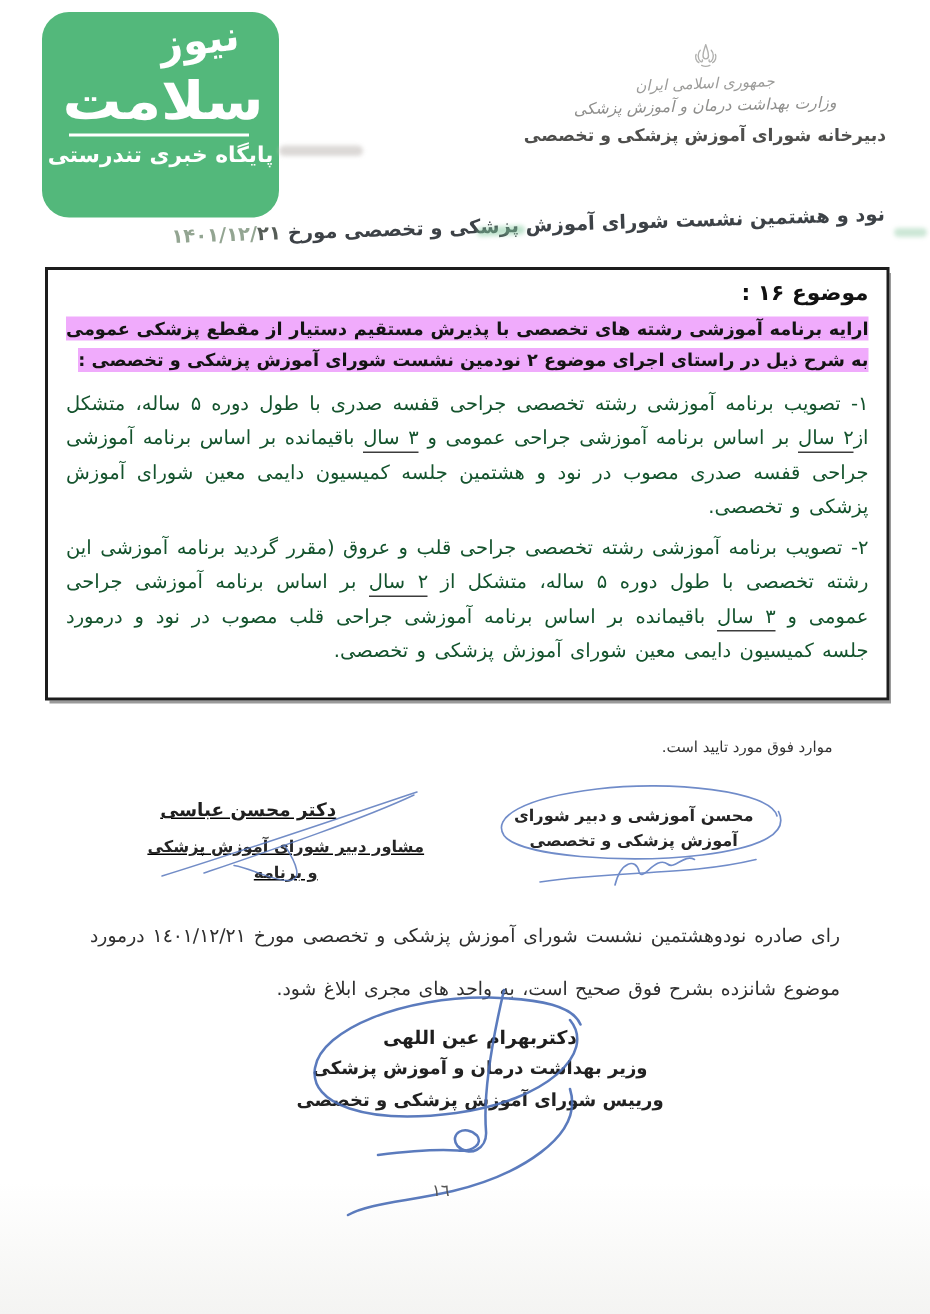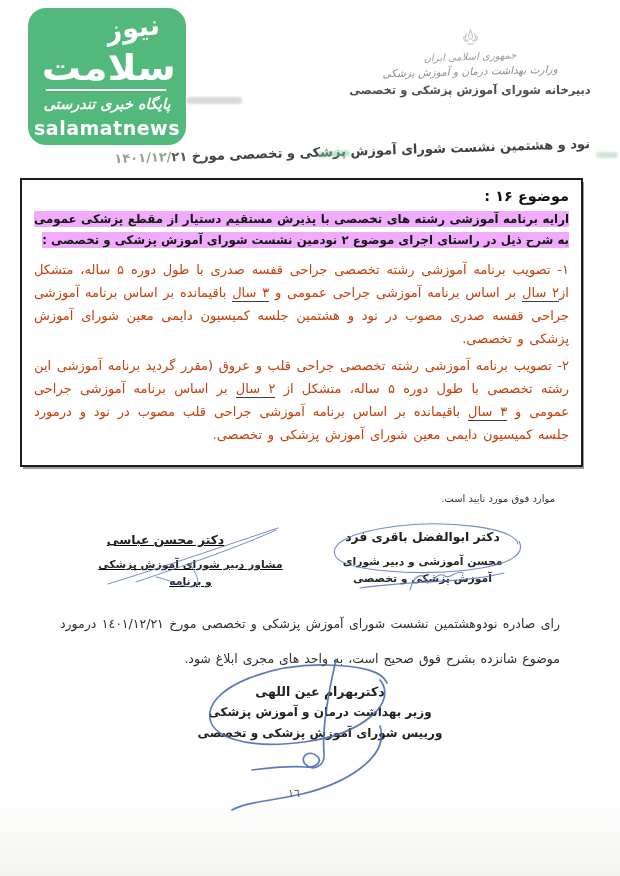--- a/index.html
+++ b/index.html
@@ -10,48 +10,48 @@
   
   .logo{position:absolute;left:28px;top:8px;width:158px;height:137px;
         border-radius:18px;color:#fff;}
   .cal{position:absolute;top:4px;left:8px;right:8px;height:78px;direction:rtl;}
   .cal-top{position:absolute;top:0;right:18px;font-size:27px;font-weight:bold;
            transform:rotate(-7deg);letter-spacing:-1px;}
   .cal-main{position:absolute;bottom:2px;right:2px;font-size:35px;font-weight:bold;
             transform:scaleX(1.12);transform-origin:right;letter-spacing:-2px;}
   .cal-rule{position:absolute;left:10px;bottom:-1px;width:120px;height:2.5px;background:#fff;}
   .logo-tagline{position:absolute;top:88px;left:0;width:100%;text-align:center;
-                font-size:14.5px;font-weight:bold;direction:rtl;font-style:italic;}
+                font-size:14.5px;font-weight:bold;direction:rtl;}
   .logo-latin{position:absolute;top:109px;left:0;width:100%;text-align:center;
               font-size:19px;font-weight:bold;letter-spacing:.5px;direction:ltr;}
 
   
   .letterhead{position:absolute;left:340px;top:28px;width:260px;text-align:center;direction:rtl;}
   .emblem{display:block;margin:0 auto 1px;}
   .lh1{font-size:10px;color:#9c9c9a;font-style:italic;transform:rotate(-2deg);}
   .lh2{font-size:10.5px;color:#8e8e8c;font-style:italic;margin-top:3px;transform:rotate(-1.5deg);}
   .lh3{font-size:11.5px;color:#4f4f4d;font-weight:bold;margin-top:6px;}
 
   
   .session-title{position:absolute;right:30px;top:136px;width:492px;direction:rtl;
                  text-align:right;font-weight:bold;font-size:13px;color:#3d4247;
                  transform:rotate(-1.8deg);transform-origin:right center;white-space:nowrap;}
   .date-faint{color:#93a592;}
   .date-day{color:#565d57;}
 
   
-  .subject-box{position:absolute;left:20px;top:178px;width:563px;min-height:289px;
+  .subject-box{position:absolute;left:30px;top:178px;width:563px;min-height:289px;
                box-sizing:border-box;border:2.5px solid #1d1d1d;
                box-shadow:2px 3px 0 -1px #9a9a9a;background:#fff;
                padding:5px 12px 4px;direction:rtl;}
   .subject-heading{font-size:14.5px;font-weight:bold;color:#121212;margin:3px 0 5px;}
   .subject-intro{font-size:11.8px;font-weight:bold;line-height:21px;text-align:justify;
                  color:#141414;margin:0 0 7px;}
   .hl{background:#f0abfc;padding:1px 0;}
-  .agenda-item{font-size:13px;line-height:23px;text-align:justify;color:#c2410c;
+  .agenda-item{font-size:13px;line-height:23px;text-align:justify;color:#14532d;
                margin:0 0 4px;word-spacing:1.5px;}
   .u{border-bottom:1px solid #3c3c3c;padding-bottom:1px;}
 
   
   .approval{position:absolute;right:65px;top:493px;direction:rtl;font-size:10px;color:#333;}
   .sig-block{position:absolute;text-align:center;direction:rtl;}
   .sig-deputy{left:325px;top:528px;width:195px;}
   .sig-advisor{left:98px;top:531px;width:185px;text-decoration:underline;}
   .sig-name{font-size:12.3px;font-weight:bold;color:#1f1f1f;line-height:18px;}
   .sig-title{font-size:10.8px;font-weight:bold;color:#262626;line-height:17px;margin-top:7px;}
@@ -80,21 +80,20 @@
 
 <div class="page">
 
   <div class="logo" style="background:#53b87b;">
     <div class="cal">
       <span class="cal-top">نیوز</span>
       <span class="cal-main">سلامت</span>
       <span class="cal-rule"></span>
     </div>
     <div class="logo-tagline">پایگاه خبری تندرستی</div>
-    <div class="logo-latin">salamatnews</div>
   </div>
 
   <div class="letterhead">
     <svg class="emblem" viewBox="0 0 20 24" width="19" height="22">
       <g stroke="#b0b0ae" fill="none" stroke-width="1" stroke-linecap="round">
         <path d="M10 2 C9 5 8 7 8 10 C8 13 12 13 12 10 C12 7 11 5 10 2"></path>
         <path d="M6 6 C4 8 4 12 6 14 C7 15 8 14 7.5 13"></path>
         <path d="M14 6 C16 8 16 12 14 14 C13 15 12 14 12.5 13"></path>
         <path d="M3 9 C2 11 3 14 5 15"></path>
         <path d="M17 9 C18 11 17 14 15 15"></path>
@@ -113,21 +112,20 @@
   <div class="subject-box">
     <div class="subject-heading">موضوع ۱۶ :</div>
     <p class="subject-intro"><span class="hl">ارایه برنامه آموزشی رشته های تخصصی با پذیرش مستقیم دستیار از مقطع پزشکی عمومی به شرح ذیل در راستای اجرای موضوع ۲ نودمین نشست شورای آموزش پزشکی و تخصصی :</span></p>
     <p class="agenda-item"><span>۱- تصویب برنامه آموزشی رشته تخصصی جراحی قفسه صدری با طول دوره ۵ ساله، متشکل از</span><span class="u">۲ سال</span><span> بر اساس برنامه آموزشی جراحی عمومی و </span><span class="u">۳ سال</span><span> باقیمانده بر اساس برنامه آموزشی جراحی قفسه صدری مصوب در نود و هشتمین جلسه کمیسیون دایمی معین شورای آموزش پزشکی و تخصصی.</span></p>
     <p class="agenda-item"><span>۲- تصویب برنامه آموزشی رشته تخصصی جراحی قلب و عروق (مقرر گردید برنامه آموزشی این رشته تخصصی با طول دوره ۵ ساله، متشکل از </span><span class="u">۲ سال</span><span> بر اساس برنامه آموزشی جراحی عمومی و </span><span class="u">۳ سال</span><span> باقیمانده بر اساس برنامه آموزشی جراحی قلب مصوب در نود و درمورد جلسه کمیسیون دایمی معین شورای آموزش پزشکی و تخصصی.</span></p>
   </div>
 
   <div class="approval">موارد فوق مورد تایید است.</div>
 
   <div class="sig-block sig-deputy">
-    <div class="sig-name">دکتر ابوالفضل باقری فرد</div>
     <div class="sig-title">محسن آموزشی و دبیر شورای آموزش پزشکی و تخصصی</div>
   </div>
   <svg class="sig-svg" style="left:318px;top:518px;" width="230" height="92" viewBox="0 0 230 92">
     <g stroke="#5878c0" fill="none" stroke-width="1.1" opacity=".85" stroke-linecap="round">
       <path d="M200,26 C196,9 128,2 80,8 C30,14 10,27 18,39 C28,53 100,58 150,52 C191,47 208,37 201,23"></path>
       <path d="M42,70 C95,62 140,66 186,55"></path>
       <path d="M92,72 C96,56 106,54 108,63 C110,71 119,52 127,58 C132,62 138,51 145,55"></path>
     </g>
   </svg>
 

